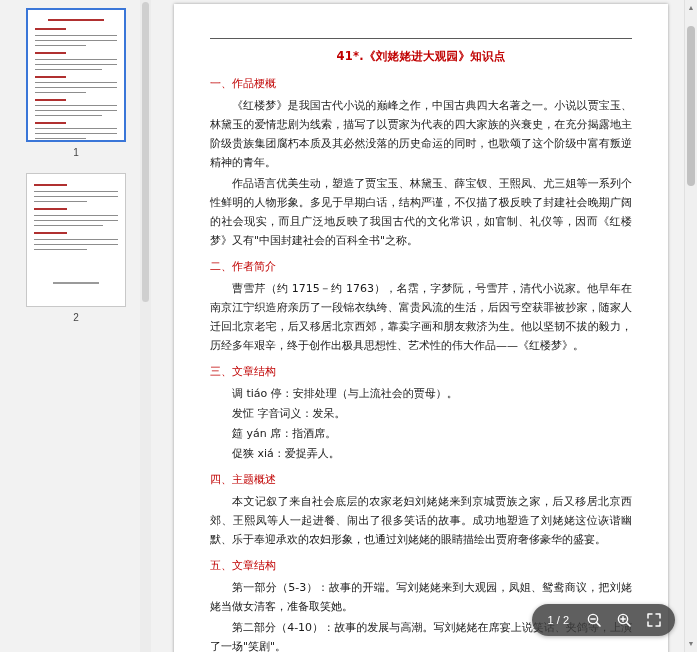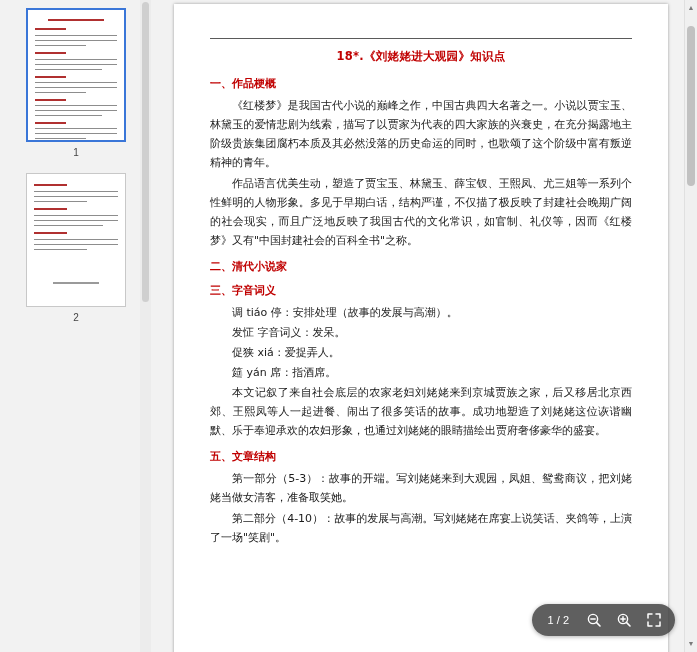--- a/index.html
+++ b/index.html
@@ -93,21 +93,21 @@
   .doc-title {
     text-align: center;
     color: #c00000;
     font-weight: bold;
     font-size: 11.5px;
     margin: 2px 0 12px 0;
     letter-spacing: 0.3px;
   }
   .h2 {
     color: #c00000;
-    font-weight: bold;
+    font-weight: normal;
     font-size: 11px;
     margin: 9px 0 5px 0;
   }
   .p {
     font-size: 11px;
     line-height: 19px;
     text-align: justify;
     margin: 0 0 2px 0;
     text-indent: 22px;
   }
@@ -249,34 +249,36 @@
     <div class="thumb-scroll-track">
       <div class="thumb-scroll-thumb"></div>
     </div>
   </div>
 
   <div id="doc-pane">
     <div id="page">
       <div class="page-inner">
         <div class="rule"></div>
 
-        <div class="doc-title">18*.《刘姥姥进大观园》知识点</div>
+        <div class="doc-title">41*.《刘姥姥进大观园》知识点</div>
 
         <div class="h2">一、作品梗概</div>
         <div class="p">《红楼梦》是我国古代小说的巅峰之作，中国古典四大名著之一。小说以贾宝玉、林黛玉的爱情悲剧为线索，描写了以贾家为代表的四大家族的兴衰史，在充分揭露地主阶级贵族集团腐朽本质及其必然没落的历史命运的同时，也歌颂了这个阶级中富有叛逆精神的青年。</div>
         <div class="p">作品语言优美生动，塑造了贾宝玉、林黛玉、薛宝钗、王熙凤、尤三姐等一系列个性鲜明的人物形象。多见于早期白话，结构严谨，不仅描了极反映了封建社会晚期广阔的社会现实，而且广泛地反映了我国古代的文化常识，如官制、礼仪等，因而《红楼梦》又有"中国封建社会的百科全书"之称。</div>
 
-        <div class="h2">二、清代小说家</div>
-
-        <div class="h2">三、字音词义</div>
-        <div class="sub">调 tiáo 停：安排处理（故事的发展与高潮）。</div>
+        <div class="h2">二、作者简介</div>
+        <div class="p">曹雪芹（约 1715－约 1763），名霑，字梦阮，号雪芹，清代小说家。他早年在南京江宁织造府亲历了一段锦衣纨绔、富贵风流的生活，后因亏空获罪被抄家，随家人迁回北京老宅，后又移居北京西郊，靠卖字画和朋友救济为生。他以坚韧不拔的毅力，历经多年艰辛，终于创作出极具思想性、艺术性的伟大作品——《红楼梦》。</div>
+
+        <div class="h2">三、文章结构</div>
+        <div class="sub">调 tiáo 停：安排处理（与上流社会的贾母）。</div>
         <div class="sub">发怔 字音词义：发呆。</div>
+        <div class="sub">筵 yán 席：指酒席。</div>
         <div class="sub">促狭 xiá：爱捉弄人。</div>
-        <div class="sub">筵 yán 席：指酒席。</div>
-
+
+        <div class="h2">四、主题概述</div>
         <div class="p">本文记叙了来自社会底层的农家老妇刘姥姥来到京城贾族之家，后又移居北京西郊、王熙凤等人一起进餐、闹出了很多笑话的故事。成功地塑造了刘姥姥这位诙谐幽默、乐于奉迎承欢的农妇形象，也通过刘姥姥的眼睛描绘出贾府奢侈豪华的盛宴。</div>
 
         <div class="h2">五、文章结构</div>
         <div class="p">第一部分（5-3）：故事的开端。写刘姥姥来到大观园，凤姐、鸳鸯商议，把刘姥姥当做女清客，准备取笑她。</div>
         <div class="p">第二部分（4-10）：故事的发展与高潮。写刘姥姥在席宴上说笑话、夹鸽等，上演了一场"笑剧"。</div>
 
       </div>
     </div>
 
     <div id="float-toolbar">

